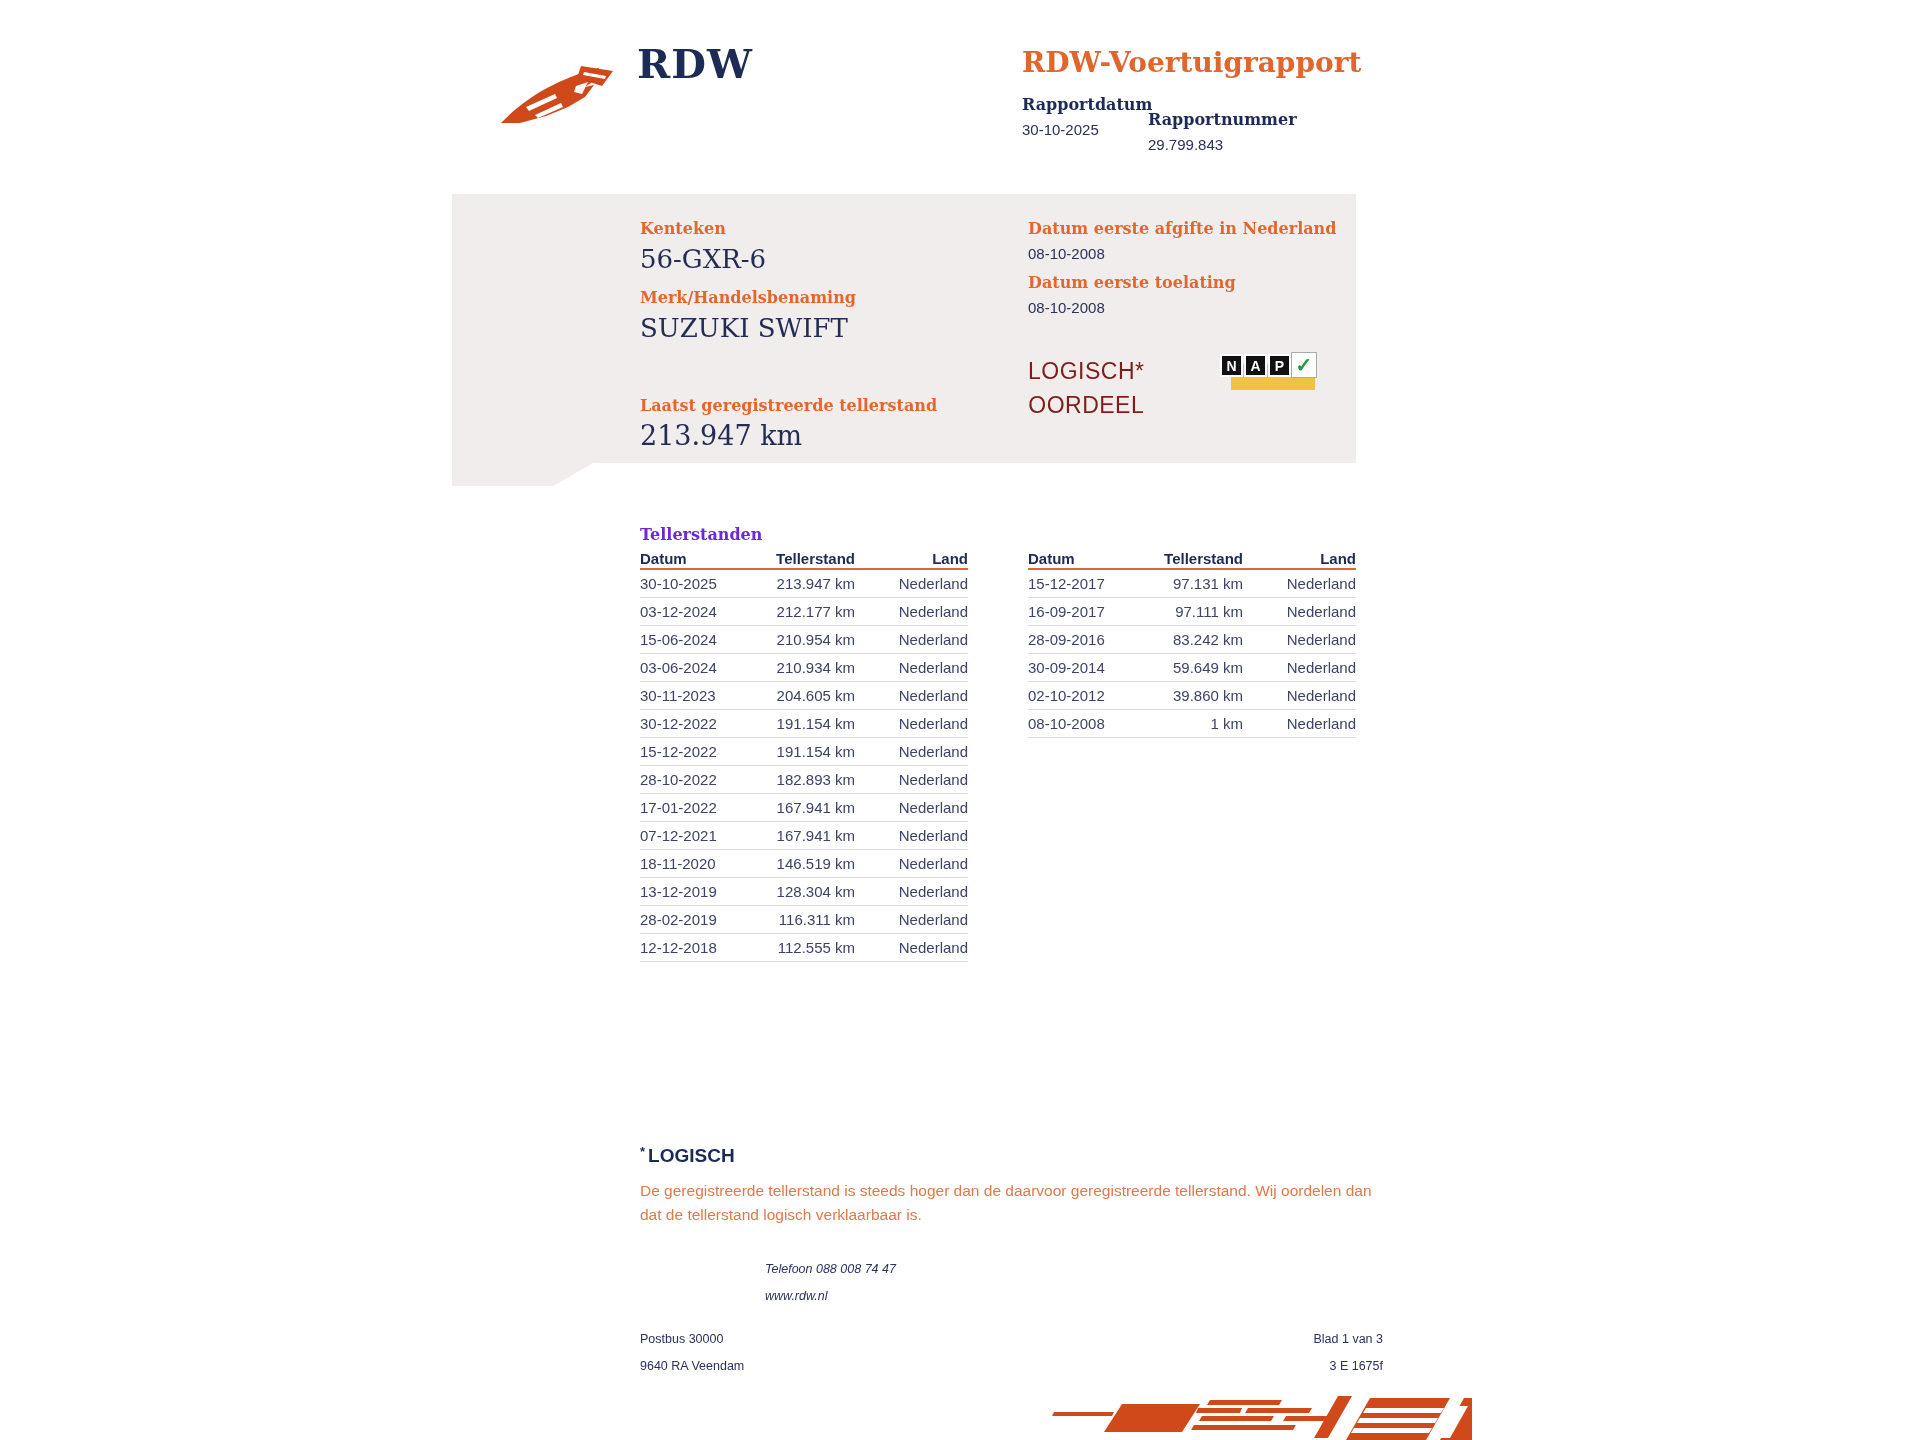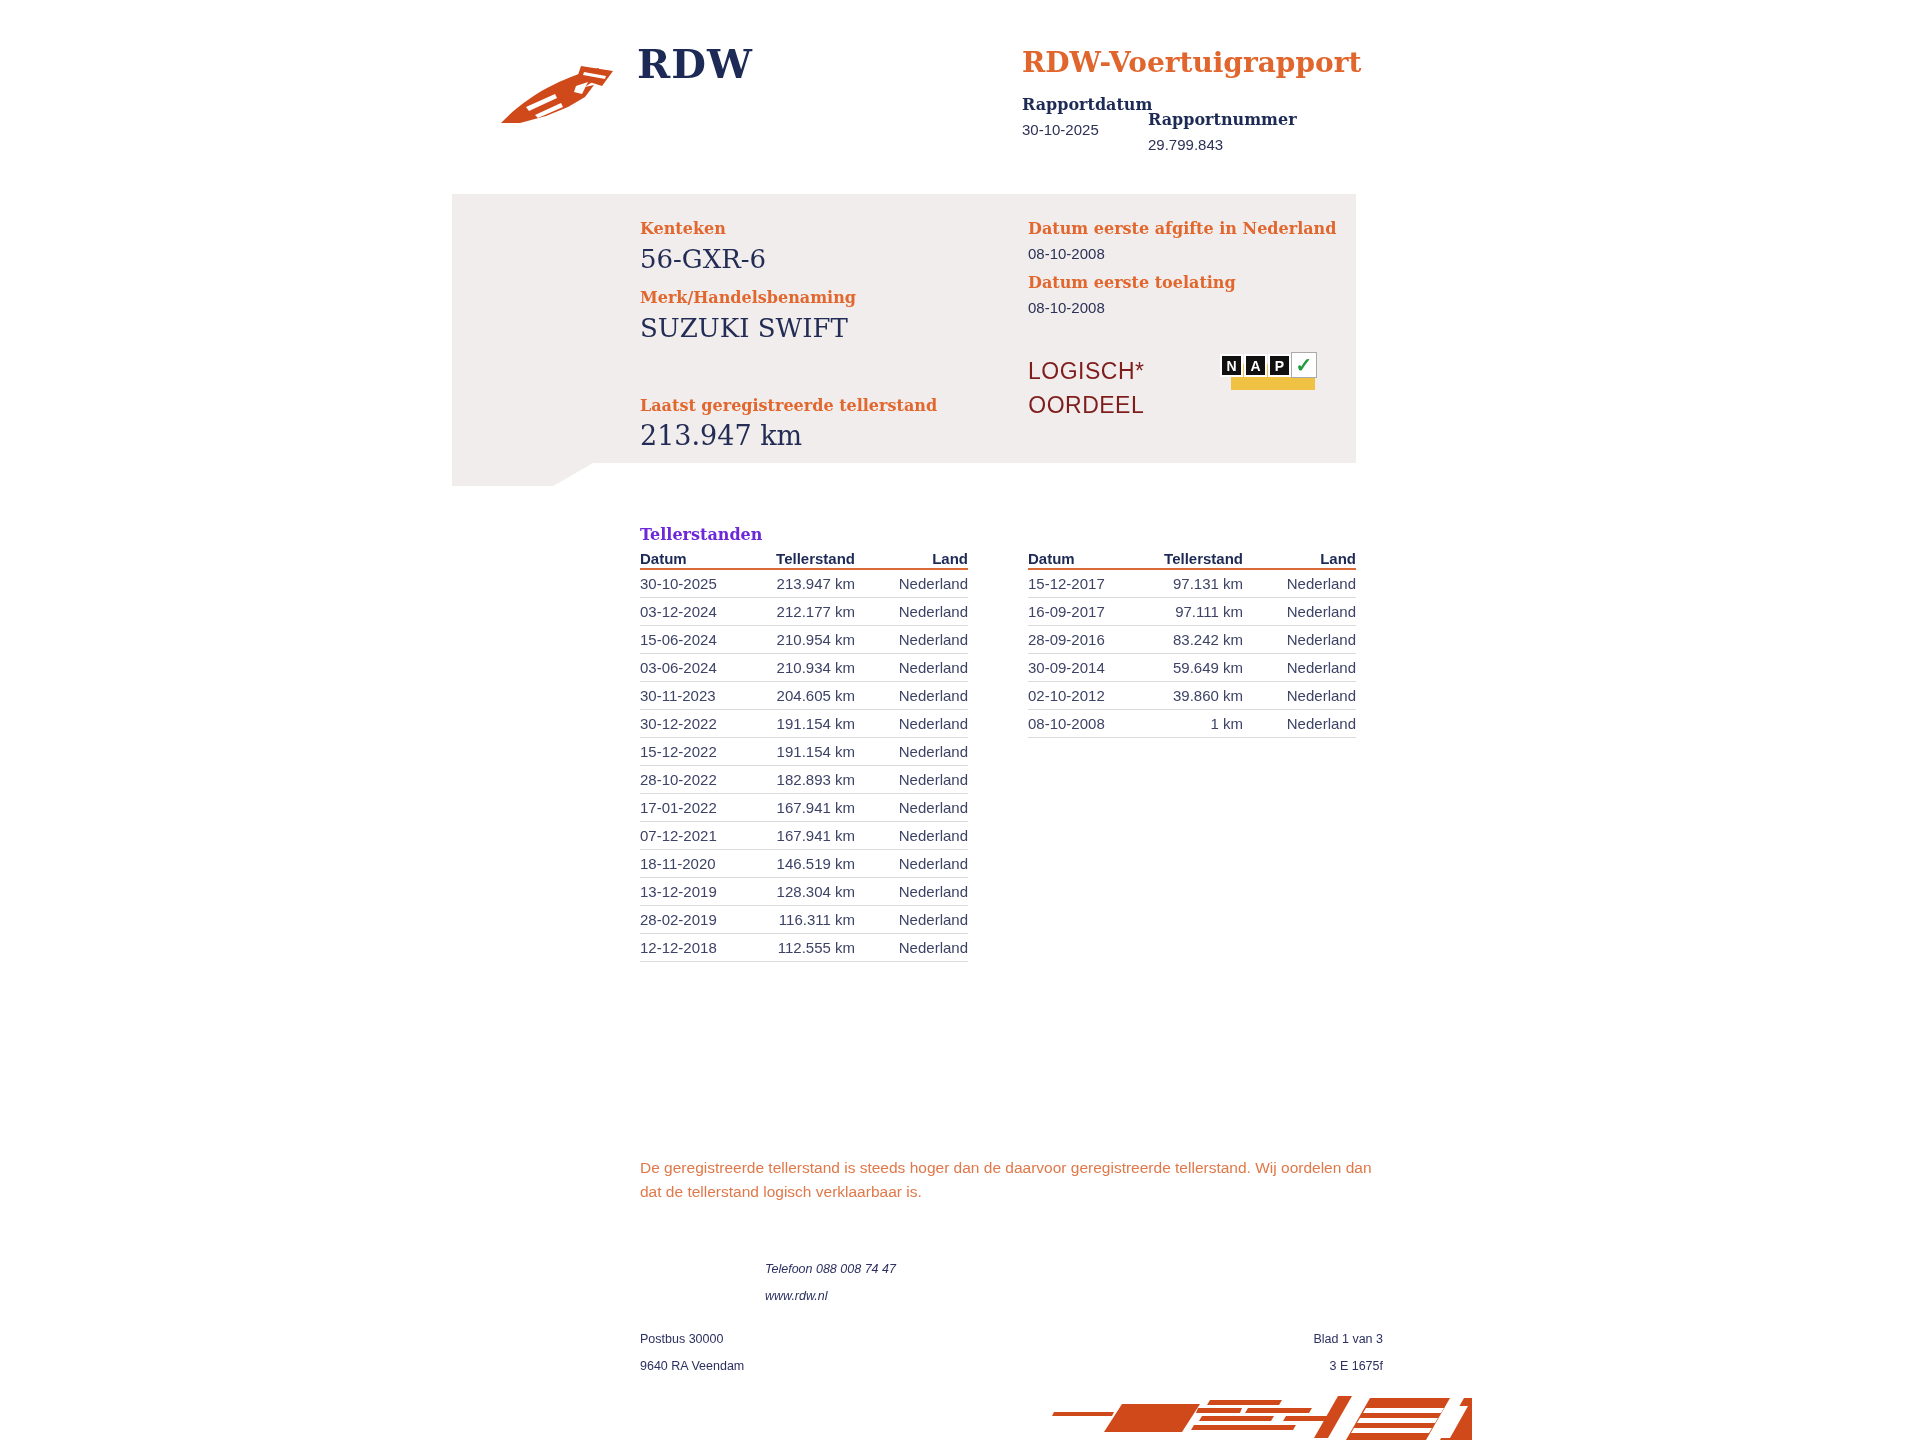--- a/index.html
+++ b/index.html
@@ -299,20 +299,21 @@
         </div>
         <div class="trow">
           <span class="tcell c0">08-10-2008</span>
           <span class="tcell c1">1 km</span>
           <span class="tcell c2">Nederland</span>
         </div>
       </div>
   </div>
 
   <div class="abs" style="left:640px; top:1144px;">
+    <div class="footnote-title"><span class="footnote-ast">*</span><span>LOGISCH</span></div>
     <div class="footnote-text" style="margin-top:12px;">De geregistreerde tellerstand is steeds hoger dan de daarvoor geregistreerde tellerstand. Wij oordelen dan</div>
     <div class="footnote-text">dat de tellerstand logisch verklaarbaar is.</div>
   </div>
 
   <div class="abs footer-text" style="left:640px; top:1326px;">
     <div>Postbus 30000</div>
     <div>9640 RA Veendam</div>
   </div>
   <div class="abs footer-text" style="left:765px; top:1256px;font-style:italic;">
     <div>Telefoon 088 008 74 47</div>

